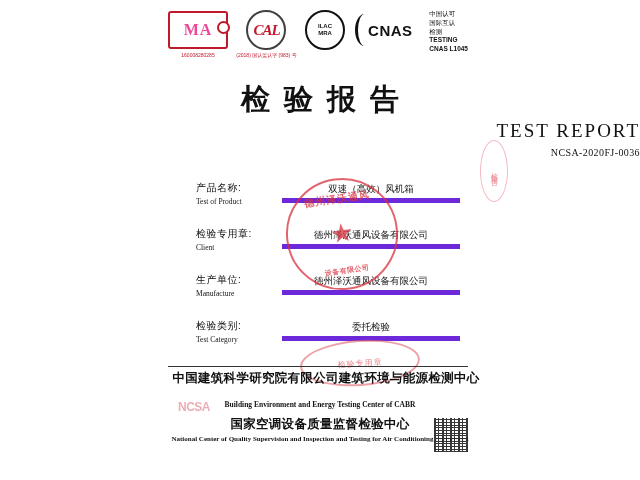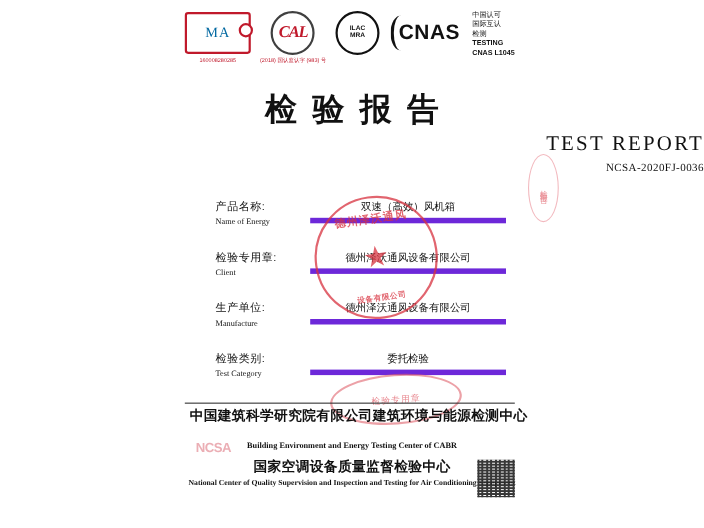--- a/index.html
+++ b/index.html
@@ -55,24 +55,24 @@
   }
   .cert-caption.red { color: #c0192b; }
   .cert-caption.black { color: #111; }
 
   
   .ma-mark {
     width: 56px;
     height: 34px;
     border: 2px solid #c0192b;
     border-radius: 3px;
-    color: #0369a1;
-    font-family: "Liberation Serif", serif;
-    font-weight: normal;
-    font-size: 13px;
+    color: #ec4899;
+    font-family: "Liberation Serif", serif;
+    font-weight: bold;
+    font-size: 16px;
     letter-spacing: 1px;
     display: flex;
     align-items: center;
     justify-content: center;
     position: relative;
   }
   .ma-mark::after {
     content: "";
     position: absolute;
     right: -4px;
@@ -120,21 +120,21 @@
 
   
   .cnas-mark {
     width: 74px;
     height: 36px;
     display: flex;
     align-items: center;
     justify-content: center;
     font-family: "Liberation Sans", sans-serif;
     font-weight: bold;
-    font-size: 19px;
+    font-size: 15px;
     letter-spacing: 0.5px;
     color: #111;
     position: relative;
   }
   .cnas-mark .swoosh {
     position: absolute;
     left: 2px;
     top: 2px;
     width: 16px;
     height: 32px;
@@ -436,21 +436,21 @@
 
   <div class="title-cn">检验报告</div>
   <div class="title-en">TEST REPORT</div>
   <div class="report-no">NCSA-2020FJ-0036</div>
 
   <div class="fields">
 
     <div class="field-row">
       <div class="field-label">
         <div class="cn">产品名称:</div>
-        <div class="en">Name of Energy</div>
+        <div class="en">Test of Product</div>
       </div>
       <div class="field-value">双速（高效）风机箱</div>
     </div>
 
     <div class="field-row">
       <div class="field-label">
         <div class="cn">检验专用章:</div>
         <div class="en">Client</div>
       </div>
       <div class="field-value">德州泽沃通风设备有限公司</div>

